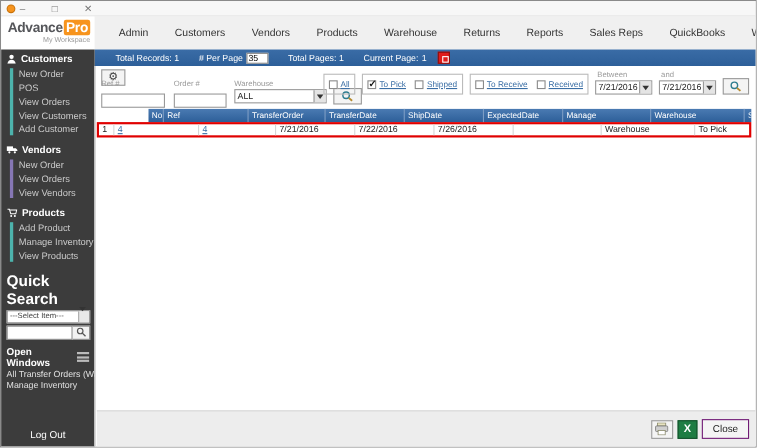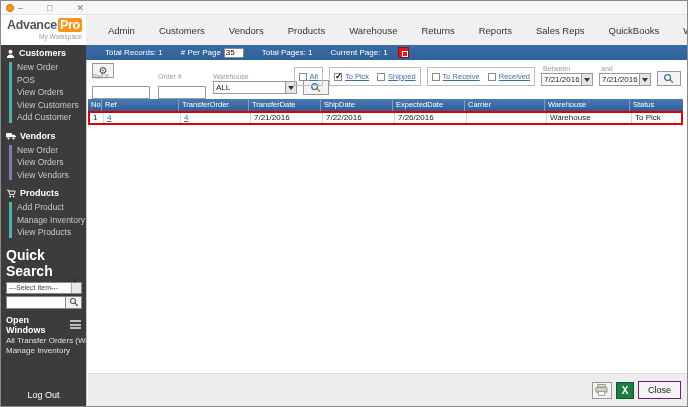--- a/index.html
+++ b/index.html
@@ -67,21 +67,21 @@
   .chk { display:flex; align-items:center; gap:3px; cursor:pointer; }
   .checkbox { width:8px; height:8px; border:1px solid #8a8a8a; background:#fff; position:relative; flex:0 0 auto; }
   .checkbox.checked::after { content:"\2713"; position:absolute; left:0px; top:-3px; font-size:9px; color:#111; font-weight:bold; }
   .chk-label { font-size:7.5px; color:#3a6ea5; text-decoration:underline; white-space:nowrap; }
   .date-block { display:flex; flex-direction:column; align-items:flex-start; }
   .date-block .fld-label { margin-left:2px; }
   .date-dd { width:52px; }
 
   
   .grid { position:absolute; left:1px; right:4px; top:39px; }
-  .grid-header { display:flex; background:linear-gradient(#4a7ab2,#2d5f99); height:12px; }
+  .grid-header { display:flex; background:linear-gradient(#4a7ab2,#2d5f99); height:12px;margin-left:47px; }
   .gh-cell { font-size:7.5px; color:#fff; padding:1px 0 0 3px; border-right:1px solid #7c9cc4; overflow:hidden; white-space:nowrap; }
   .grid-row { display:flex; height:14px; border:2px solid #e00000; background:#fff; cursor:pointer; }
   .gr-cell { font-size:8px; color:#222; padding:0 0 0 3px; border-right:1px solid #d6d6d6; overflow:hidden; white-space:nowrap; line-height:10px; }
   .gr-cell.link { color:#3a6ea5; text-decoration:underline; cursor:pointer; }
   .c0{width:14px;} .c1{width:77px;} .c2{width:70px;} .c3{width:72px;} .c4{width:72px;} .c5{width:72px;} .c6{width:80px;} .c7{width:85px;} .c8{flex:1; border-right:none;}
 
   
   .footer-strip { position:absolute; left:1px; right:0; bottom:0; height:33px; background:#ededed; border-top:1px solid #d8d8d8; }
   .footer-btns { position:absolute; right:6px; top:7px; display:flex; gap:4px; align-items:center; }
   .icon-btn { width:20px; height:17px; border:1px solid #999; background:#f4f4f4; display:flex; align-items:center; justify-content:center; cursor:pointer; }
@@ -291,21 +291,21 @@
     </div>
 
     <div class="grid">
       <div class="grid-header">
         <span class="gh-cell c0">No</span>
         <span class="gh-cell c1">Ref</span>
         <span class="gh-cell c2">TransferOrder</span>
         <span class="gh-cell c3">TransferDate</span>
         <span class="gh-cell c4">ShipDate</span>
         <span class="gh-cell c5">ExpectedDate</span>
-        <span class="gh-cell c6">Carrier</span>
+        <span class="gh-cell c6">Manage</span>
         <span class="gh-cell c7">Warehouse</span>
         <span class="gh-cell c8">Status</span>
       </div>
       <div class="grid-row">
         <span class="gr-cell c0">1</span>
         <span class="gr-cell c1 link">4</span>
         <span class="gr-cell c2 link">4</span>
         <span class="gr-cell c3">7/21/2016</span>
         <span class="gr-cell c4">7/22/2016</span>
         <span class="gr-cell c5">7/26/2016</span>

